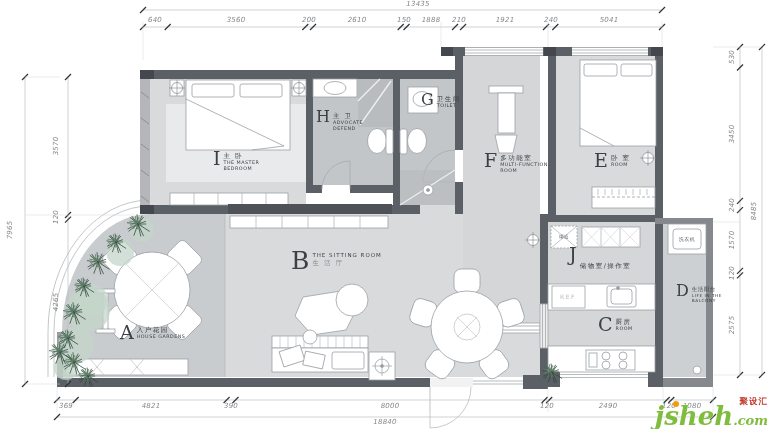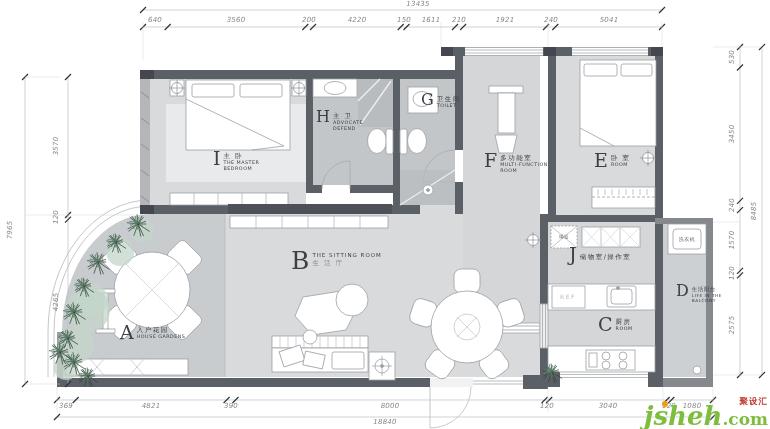--- a/index.html
+++ b/index.html
@@ -19,21 +19,21 @@
   .room .txt{display:flex;flex-direction:column;margin-top:2px;}
   .cn{font-size:6.5px;letter-spacing:1.5px;white-space:nowrap;line-height:1.25;}
   .en{font-size:4.8px;letter-spacing:.5px;white-space:nowrap;line-height:1.3;}
   .tag{position:absolute;font-size:5px;color:#5a5e63;text-align:center;z-index:5;
        letter-spacing:.5px;white-space:nowrap;}
   .ref{color:#b7bbbf;font-size:6px;letter-spacing:1.5px;}
   
   .wm{position:absolute;right:2px;bottom:0;z-index:9;line-height:1;}
   .wm .brand{font-family:"DejaVu Serif",serif;font-style:italic;font-weight:bold;
              font-size:26px;color:#7fbd3e;text-shadow:0 0 2px #fff;}
-  .wm .tld{font-family:"DejaVu Serif",serif;font-weight:bold;font-size:17px;color:#7fbd3e;}
+  .wm .tld{font-family:"DejaVu Serif",serif;font-weight:bold;font-size:13px;color:#7fbd3e;font-style:italic;}
   .wm .badge{position:absolute;right:0;top:-6px;font-size:8.5px;font-weight:bold;color:#c0392b;
              letter-spacing:1px;text-shadow:0 0 2px #fff;}
   .wm .dot{position:absolute;left:18px;top:-2px;width:6px;height:6px;border-radius:50%;
            background:#f39c12;}
 </style>
 </head>
 <body>
 
 <div class="stage">
 
@@ -674,35 +674,35 @@
         <line x1="550" y1="370" x2="552.4992036492896" y2="365.01097393077794" stroke="#5d7d68" stroke-width="0.9" opacity="0.85"></line>
         <line x1="550" y1="370" x2="553.3107308478699" y2="365.84847482809477" stroke="#5d7d68" stroke-width="0.9" opacity="0.85"></line>
         <line x1="550" y1="370" x2="554.7700114981399" y2="368.3725509815625" stroke="#5d7d68" stroke-width="0.9" opacity="0.85"></line>
       </g>
 </svg>
 
 <span class="dim" style="left:418px;top:0px">13435</span>
 <span class="dim" style="left:155px;top:16px">640</span>
 <span class="dim" style="left:236px;top:16px">3560</span>
 <span class="dim" style="left:309px;top:16px">200</span>
-<span class="dim" style="left:357px;top:16px">4220</span>
+<span class="dim" style="left:357px;top:16px">2610</span>
 <span class="dim" style="left:404px;top:16px">150</span>
-<span class="dim" style="left:431px;top:16px">1611</span>
+<span class="dim" style="left:431px;top:16px">1888</span>
 <span class="dim" style="left:459px;top:16px">210</span>
 <span class="dim" style="left:505px;top:16px">1921</span>
 <span class="dim" style="left:551px;top:16px">240</span>
 <span class="dim" style="left:609px;top:16px">5041</span>
 
 <span class="dim" style="left:385px;top:418px">18840</span>
 <span class="dim" style="left:66px;top:402px">369</span>
 <span class="dim" style="left:151px;top:402px">4821</span>
 <span class="dim" style="left:231px;top:402px">390</span>
 <span class="dim" style="left:390px;top:402px">8000</span>
 <span class="dim" style="left:547px;top:402px">120</span>
-<span class="dim" style="left:608px;top:402px">3040</span>
+<span class="dim" style="left:608px;top:402px">2490</span>
 <span class="dim" style="left:669px;top:402px">120</span>
 <span class="dim" style="left:692px;top:402px">1080</span>
 
 <span class="dimv" style="left:10px;top:230px">7965</span>
 <span class="dimv" style="left:56px;top:146px">3570</span>
 <span class="dimv" style="left:56px;top:217px">120</span>
 <span class="dimv" style="left:56px;top:302px">4265</span>
 
 <span class="dimv" style="left:754px;top:211px">8485</span>
 <span class="dimv" style="left:732px;top:57px">530</span>
@@ -745,21 +745,21 @@
 </div>
 <div class="room" style="left:594px;top:152px">
   <span class="ltr">E</span>
   <span class="txt">
         <span class="cn">卧 室</span>
   <span class="en">ROOM</span>
       </span>
 </div>
 <div class="room" style="left:569px;top:246px">
   <span class="ltr">J</span>
-  <span class="txt" style="margin-top:7px">
+  <span class="txt" style="margin-top:16px">
         <span class="cn">储物室/操作室</span>
       </span>
 </div>
 <div class="room" style="left:598px;top:316px">
   <span class="ltr">C</span>
   <span class="txt">
         <span class="cn">厨房</span>
   <span class="en">ROOM</span>
       </span>
 </div>

